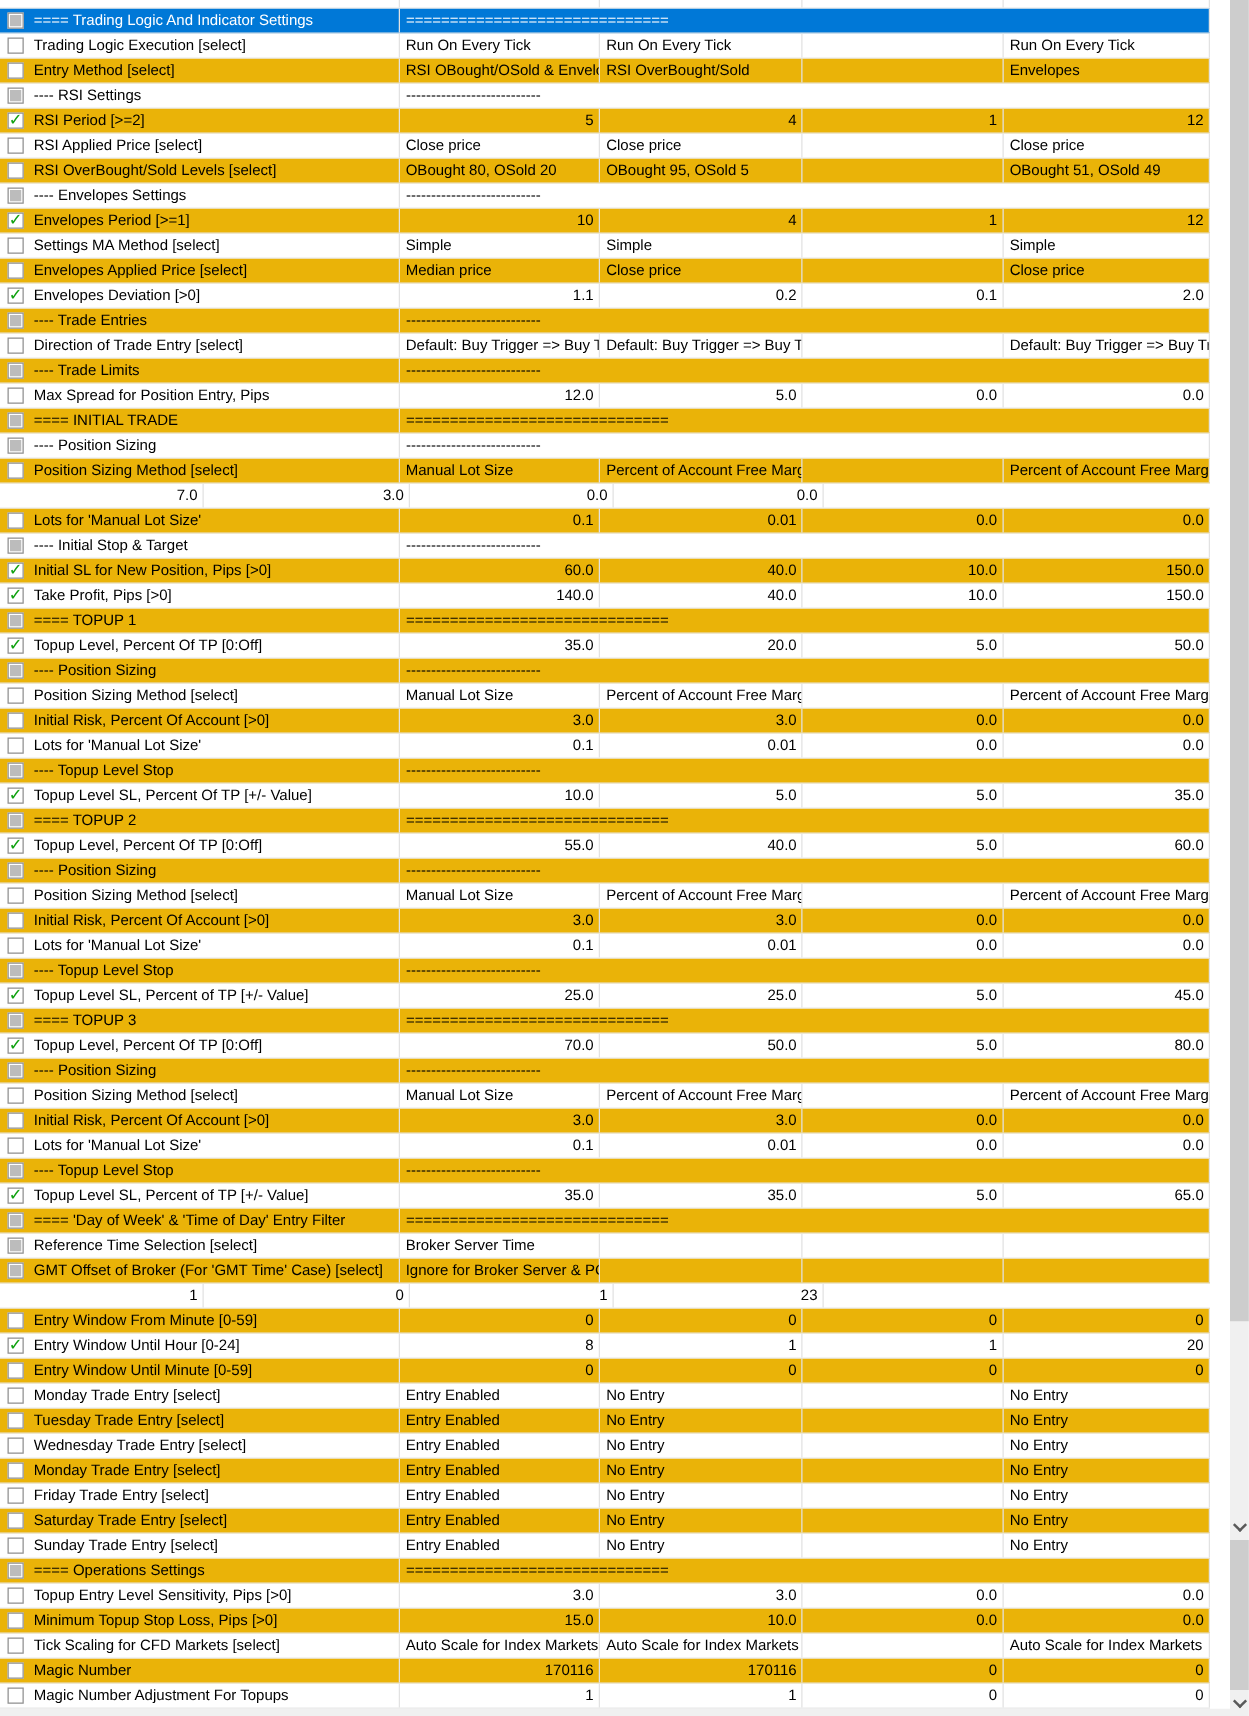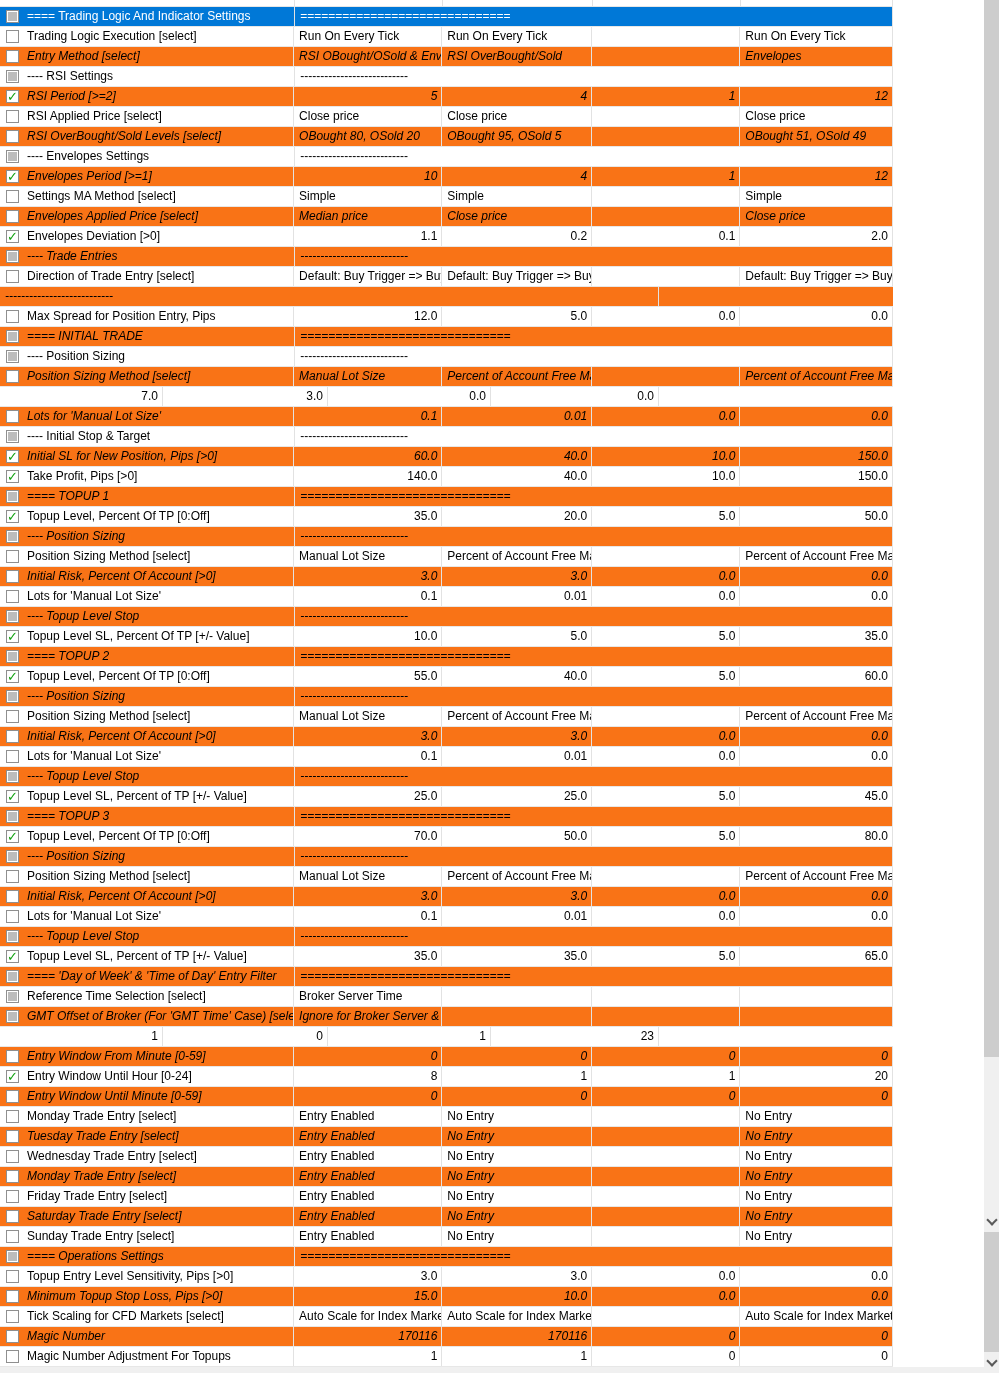--- a/index.html
+++ b/index.html
@@ -1,22 +1,22 @@
 <!DOCTYPE html>
 <html><head>
 <meta charset="utf-8">
 <style>
   html,body{margin:0;padding:0;background:#fff;}
   body{width:999px;height:1373px;position:relative;overflow:hidden;
        font-family:"Liberation Sans",sans-serif;font-size:12px;color:#000;}
-  .table{position:absolute;left:0;top:0;width:893px;}
+  .table{position:absolute;left:0;top:0;width:968px;}
   .clip-row{display:flex;height:7px;background:#fff;box-sizing:border-box;border-bottom:1px solid #e6e6e6;}
   .clip-row .c{box-sizing:border-box;border-right:1px solid #e2e2e2;height:100%;}
   .row{display:flex;height:20px;box-sizing:border-box;border-bottom:1px solid #e7e7e7;background:#fff;align-items:stretch;}
-  .row.alt{background:#f97316;font-style:italic;}
+  .row.alt{background:#eab308;}
   .row.selected{background:#0078d7;color:#fff;}
   .cell{box-sizing:border-box;line-height:19px;overflow:hidden;white-space:nowrap;
         border-right:1px solid #e2e2e2;padding:0 4px;}
   .name-cell{width:325px;display:flex;align-items:center;padding:0 0 0 6px;
              box-sizing:border-box;border-right:1px solid #e2e2e2;overflow:hidden;white-space:nowrap;}
   .name-label{margin-left:8px;line-height:19px;}
   .w-value{width:163px;} .w-start{width:165px;} .w-step{width:163px;} .w-stop{width:168px;}
   .num{text-align:right;}
   .txt{text-align:left;padding-left:5px;}
   .sep-cell{width:659px;box-sizing:border-box;border-right:1px solid #e2e2e2;
@@ -171,20 +171,24 @@
         <div class="name-cell">
           <span class="cb "></span>
           <span class="name-label">Direction of Trade Entry [select]</span>
         </div>
         <div class="cell w-value txt">Default: Buy Trigger =&gt; Buy Tr...</div>
         <div class="cell w-start txt">Default: Buy Trigger =&gt; Buy Tr...</div>
         <div class="cell w-step txt"></div>
         <div class="cell w-stop txt">Default: Buy Trigger =&gt; Buy Tr...</div>
       </div>
       <div class="row alt">
+        <div class="name-cell">
+          <span class="cb gray"></span>
+          <span class="name-label">---- Trade Limits</span>
+        </div>
         <div class="sep-cell">---------------------------</div>
       </div>
       <div class="row">
         <div class="name-cell">
           <span class="cb "></span>
           <span class="name-label">Max Spread for Position Entry, Pips</span>
         </div>
         <div class="cell w-value num">12.0</div>
         <div class="cell w-start num">5.0</div>
         <div class="cell w-step num">0.0</div>

